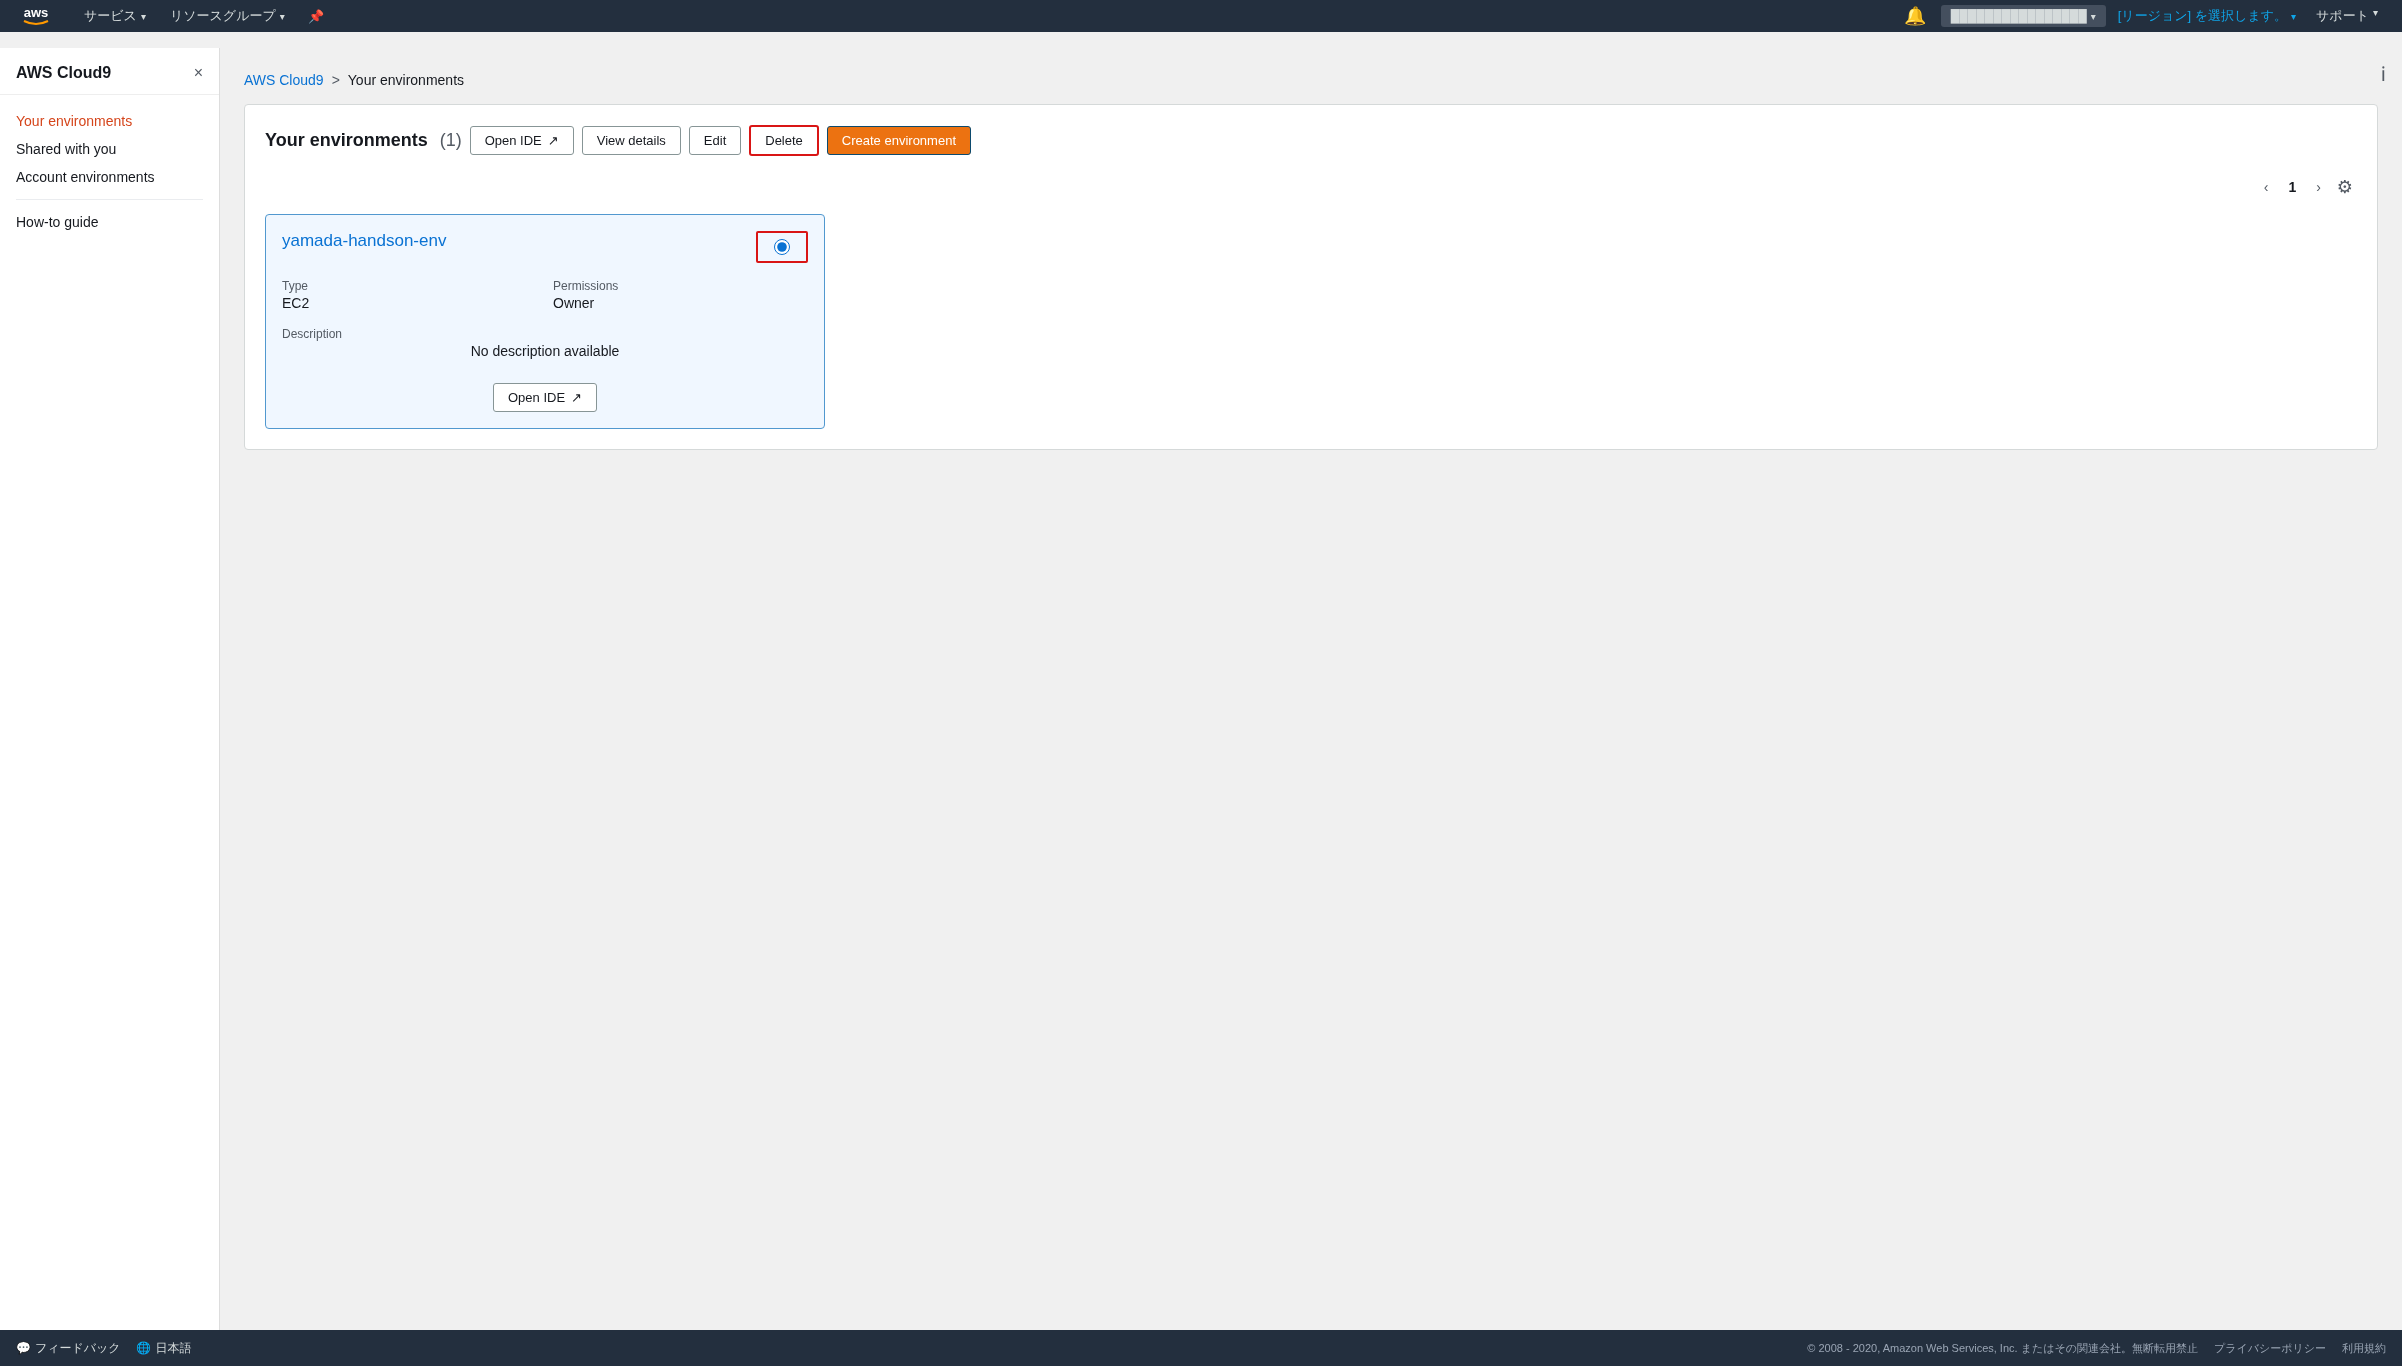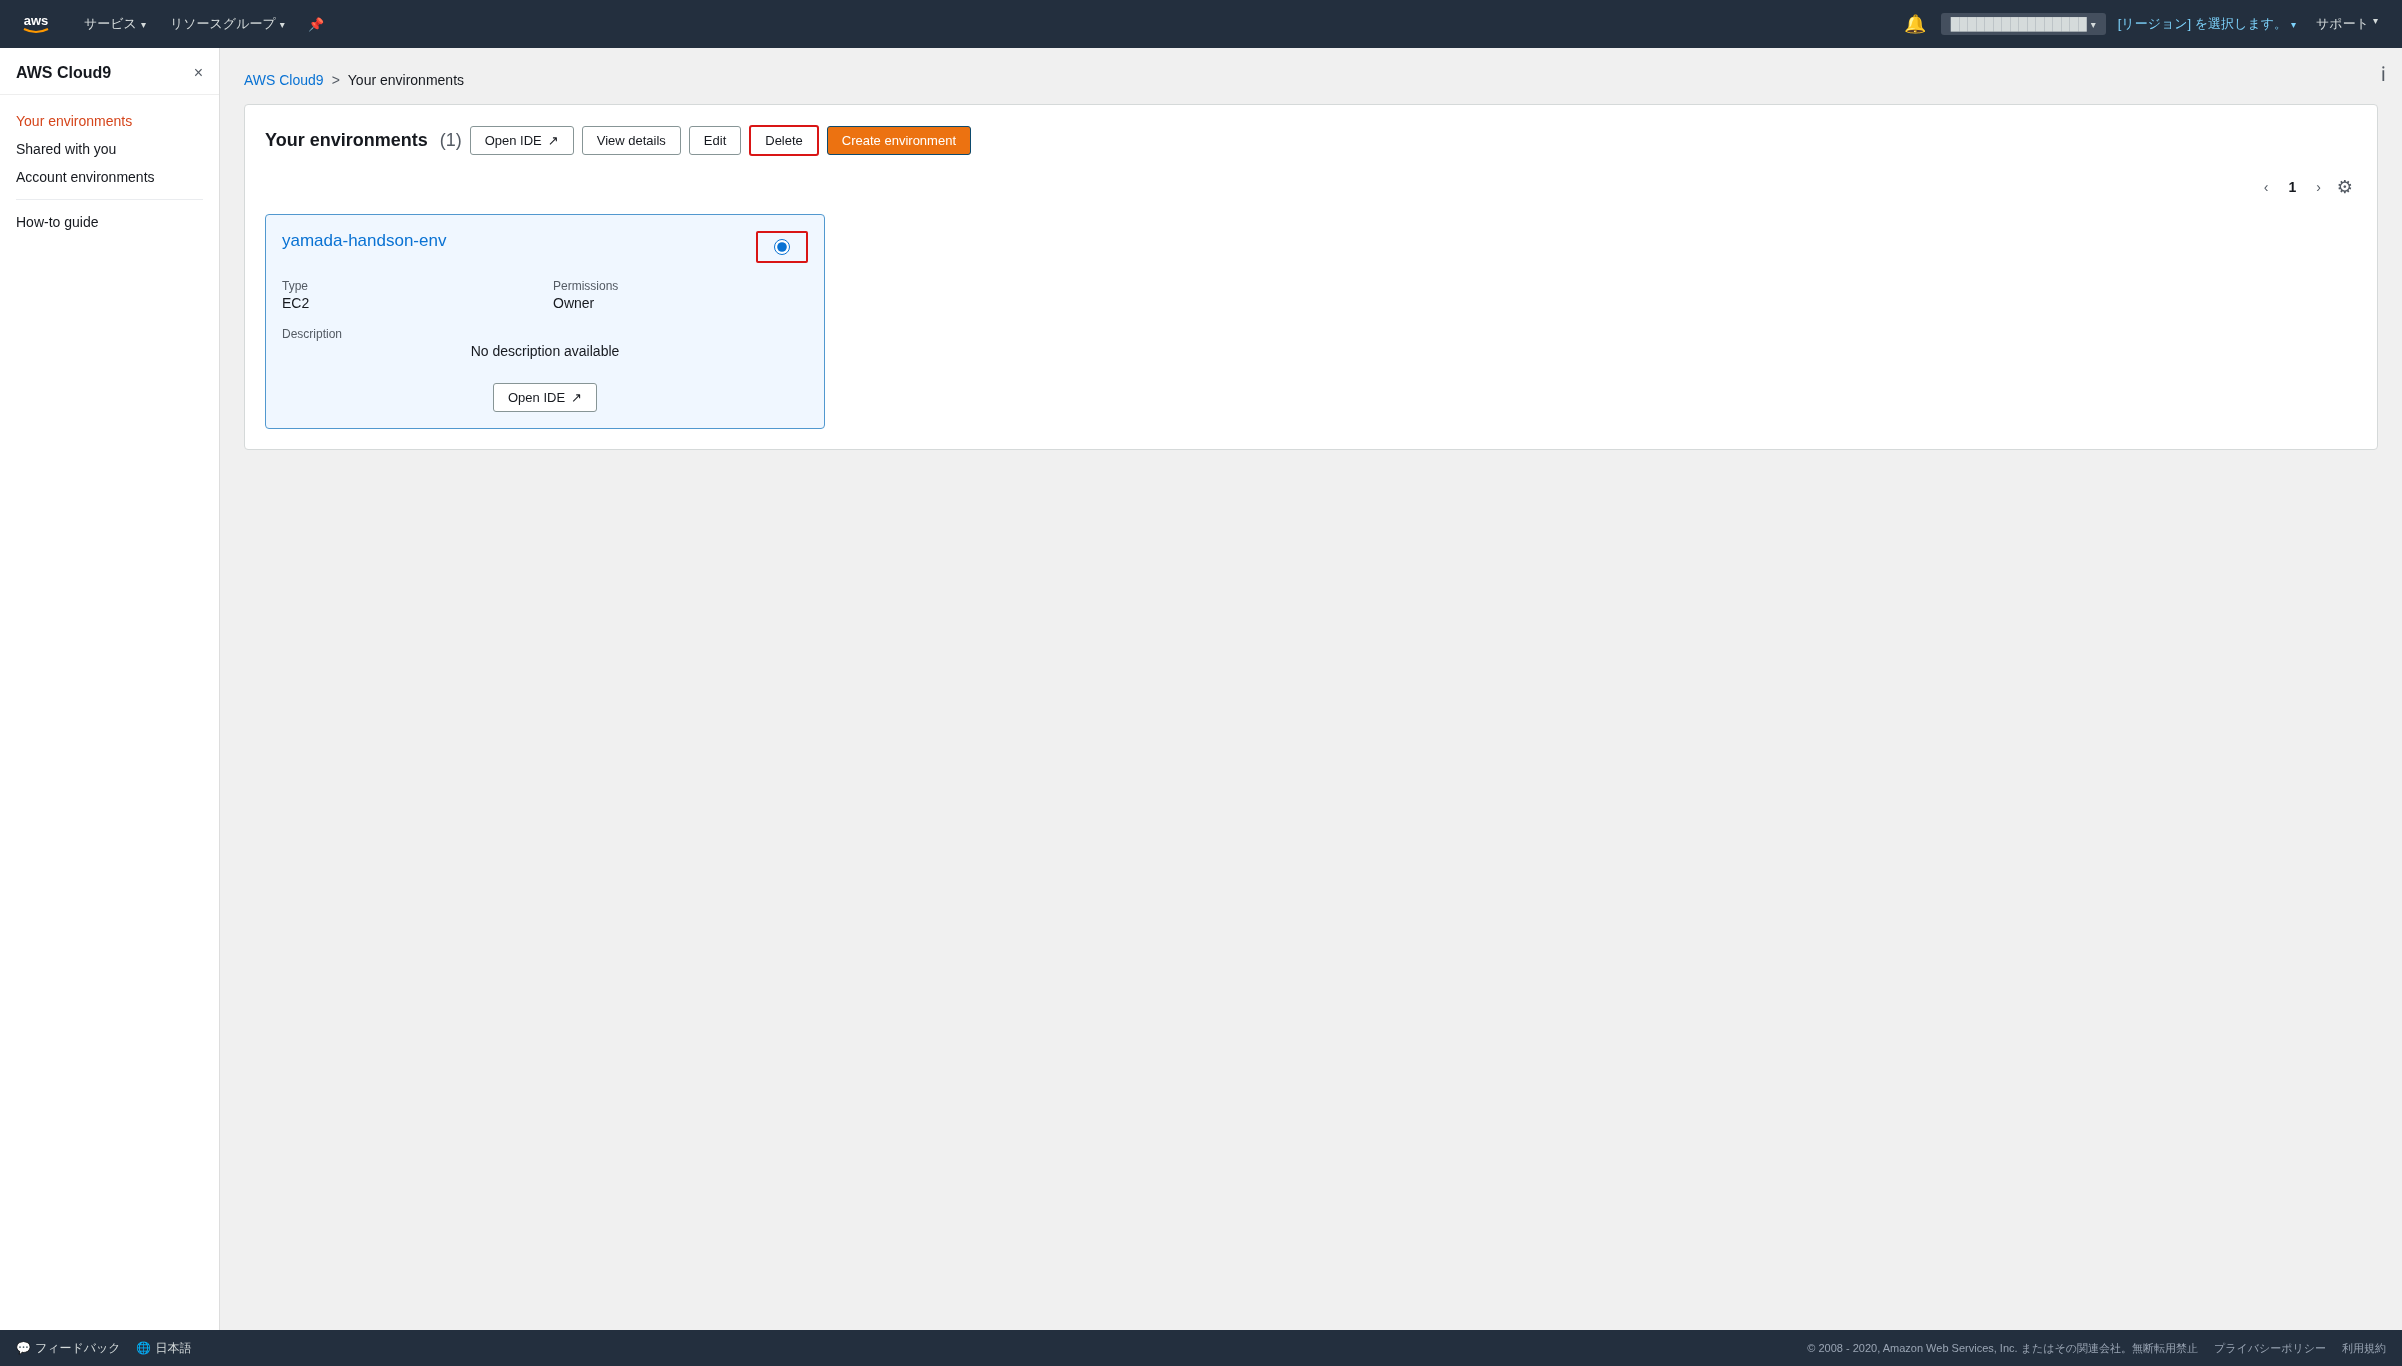--- a/index.html
+++ b/index.html
@@ -1,21 +1,21 @@
 <!DOCTYPE html>
 <html><head>
   <meta charset="utf-8">
   <style>
     * { box-sizing: border-box; margin: 0; padding: 0; }
     body { font-family: 'Amazon Ember', Arial, sans-serif; font-size: 14px; background: #f0f0f0; }
 
     
     .top-nav {
       background: #232f3e;
-      height: 48px;
+      height: 32px;
       display: flex;
       align-items: center;
       padding: 0 16px;
       gap: 0;
       position: fixed;
       top: 0; left: 0; right: 0;
       z-index: 100;
     }
     .nav-logo {
       display: flex;
@@ -70,21 +70,21 @@
       padding: 4px 10px;
       border-radius: 3px;
       display: flex;
       align-items: center;
       gap: 4px;
       cursor: pointer;
       max-width: 180px;
       overflow: hidden;
     }
     .nav-region {
-      color: #7dd3fc;
+      color: #0ea5e9;
       font-size: 13px;
       padding: 0 8px;
       display: flex;
       align-items: center;
       gap: 4px;
       cursor: pointer;
     }
     .nav-support {
       color: #d5dbdb;
       font-size: 13px;

